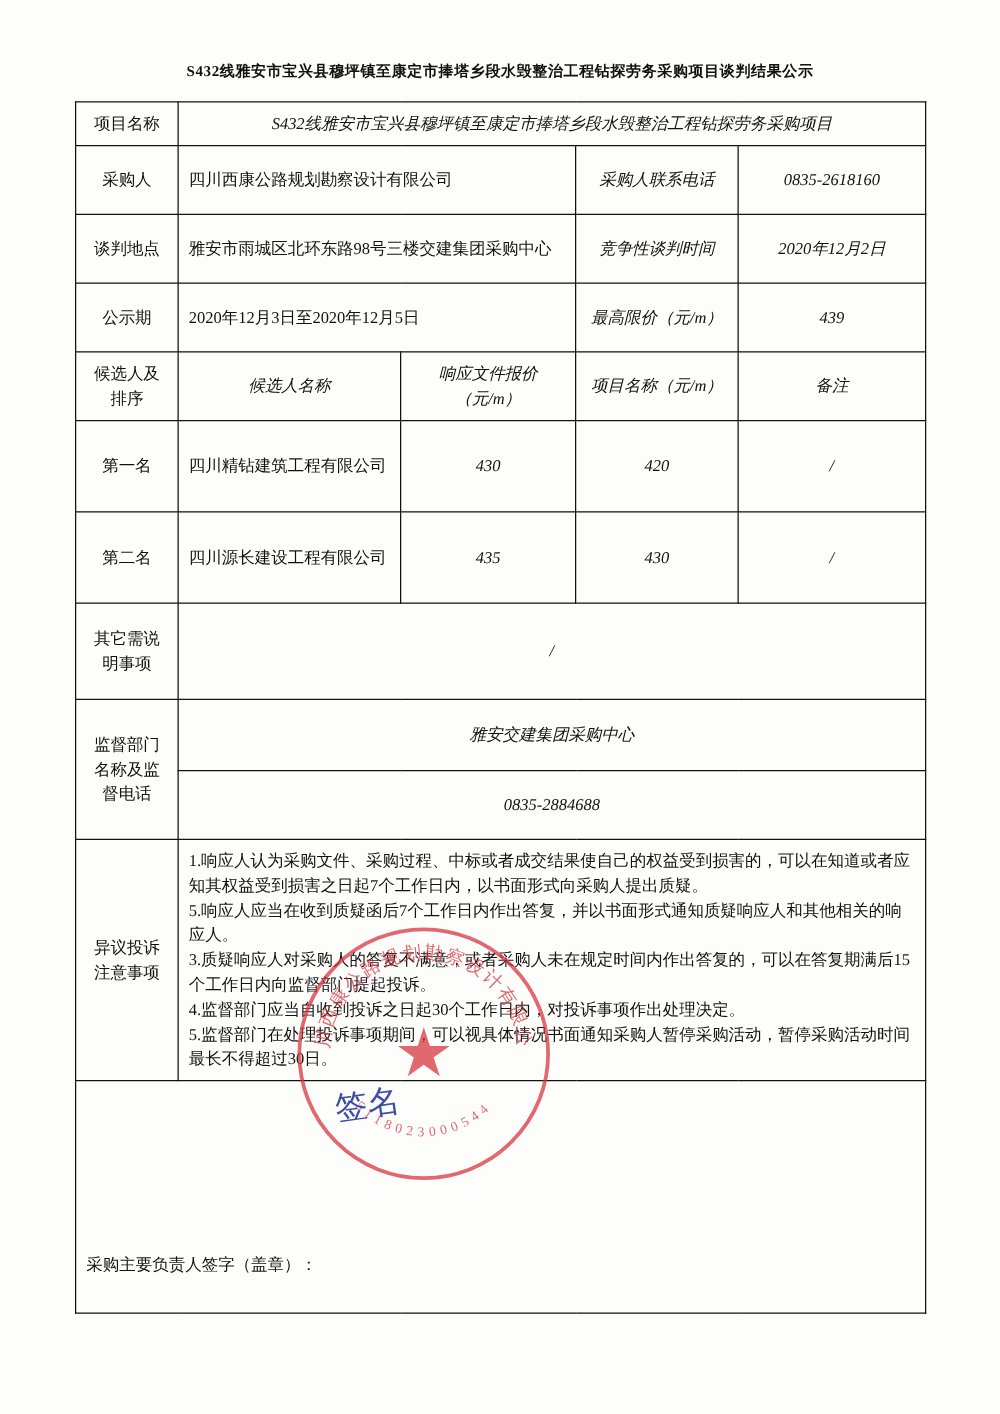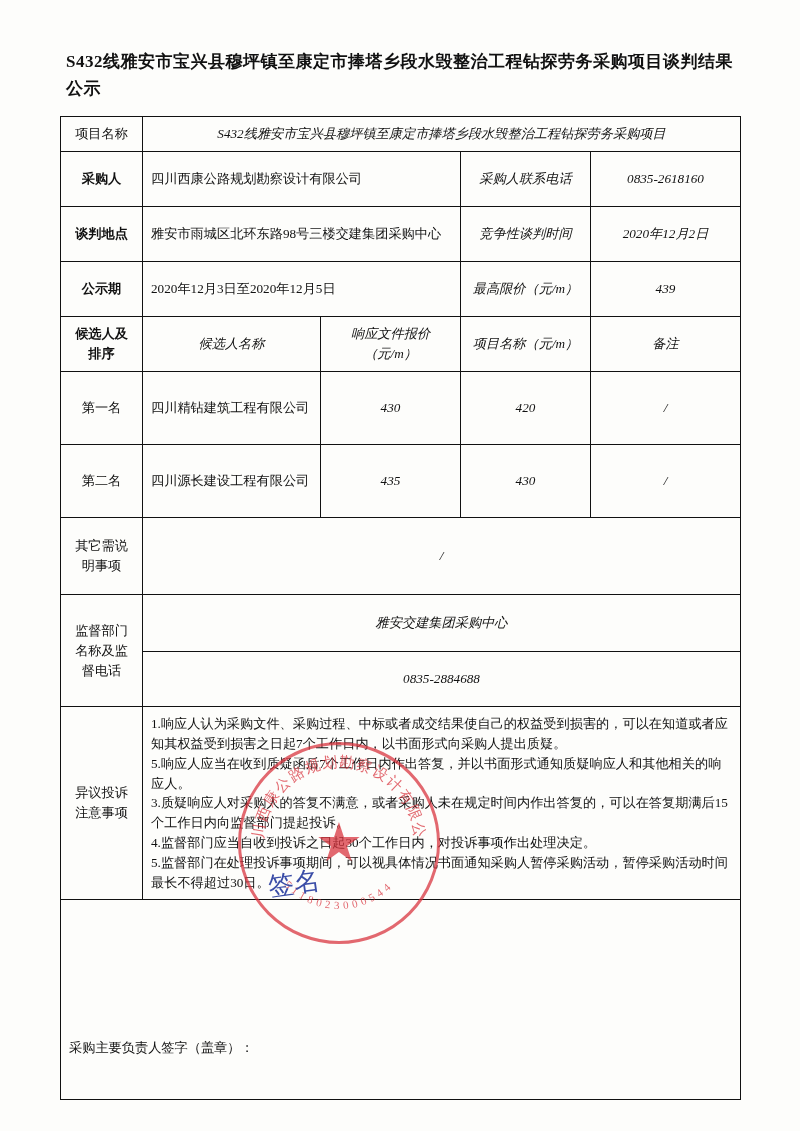--- a/index.html
+++ b/index.html
@@ -22,22 +22,22 @@
     height: 1131px;
     background: #fdfdfb;
   }
   .sheet {
     position: absolute;
     left: 60px;
     top: 48px;
     width: 680px;
   }
   .doc-title {
-    text-align: left;
-    font-size: 17px;
+    text-align: center;
+    font-size: 12px;
     font-weight: bold;
     line-height: 1.6;
     letter-spacing: 0.5px;
     margin: 0 0 14px 0;
     padding: 0 6px;
   }
   table.main {
     border-collapse: collapse;
     width: 680px;
     table-layout: fixed;
@@ -49,21 +49,21 @@
     line-height: 1.5;
     vertical-align: middle;
     margin-top: 12px;
   }
   .lbl {
     text-align: center;
     white-space: pre-line;
   }
   .ctr { text-align: center; font-style: italic; }
   .lft { text-align: left; }
-  .tall { height: 40px; font-weight: bold; }
+  .tall { height: 40px; }
   .big-cell {
     height: 58px;
     text-align: center;
   }
   .notes {
     text-align: left;
     font-size: 13px;
     line-height: 1.72;
     padding: 8px 10px 10px 10px;
     vertical-align: top;
@@ -205,21 +205,21 @@
 注意事项</td>
           <td class="notes" colspan="4">
             <p>1.响应人认为采购文件、采购过程、中标或者成交结果使自己的权益受到损害的，可以在知道或者应知其权益受到损害之日起7个工作日内，以书面形式向采购人提出质疑。</p>
             <p>5.响应人应当在收到质疑函后7个工作日内作出答复，并以书面形式通知质疑响应人和其他相关的响应人。</p>
             <p>3.质疑响应人对采购人的答复不满意，或者采购人未在规定时间内作出答复的，可以在答复期满后15个工作日内向监督部门提起投诉。</p>
             <p>4.监督部门应当自收到投诉之日起30个工作日内，对投诉事项作出处理决定。</p>
             <p>5.监督部门在处理投诉事项期间，可以视具体情况书面通知采购人暂停采购活动，暂停采购活动时间最长不得超过30日。</p>
           </td>
         </tr>
         <tr class="sign-row">
-          <td class="lft sign-text" colspan="5" style="height:150px; vertical-align:bottom; padding-bottom:42px;font-family:Liberation Serif, serif;">采购主要负责人签字（盖章）：</td>
+          <td class="lft sign-text" colspan="5" style="height:150px; vertical-align:bottom; padding-bottom:28px;font-family:Liberation Serif, serif;">采购主要负责人签字（盖章）：</td>
         </tr>
       </tbody>
     </table>
   </div>
 
   <div class="seal">
     <svg class="seal-arc" viewBox="0 0 196 196">
       <defs>
         <path id="topArc" d="M 22,98 A 76,76 0 0 1 174,98"></path>
         <path id="botArc" d="M 36,132 A 76,76 0 0 0 160,132"></path>

